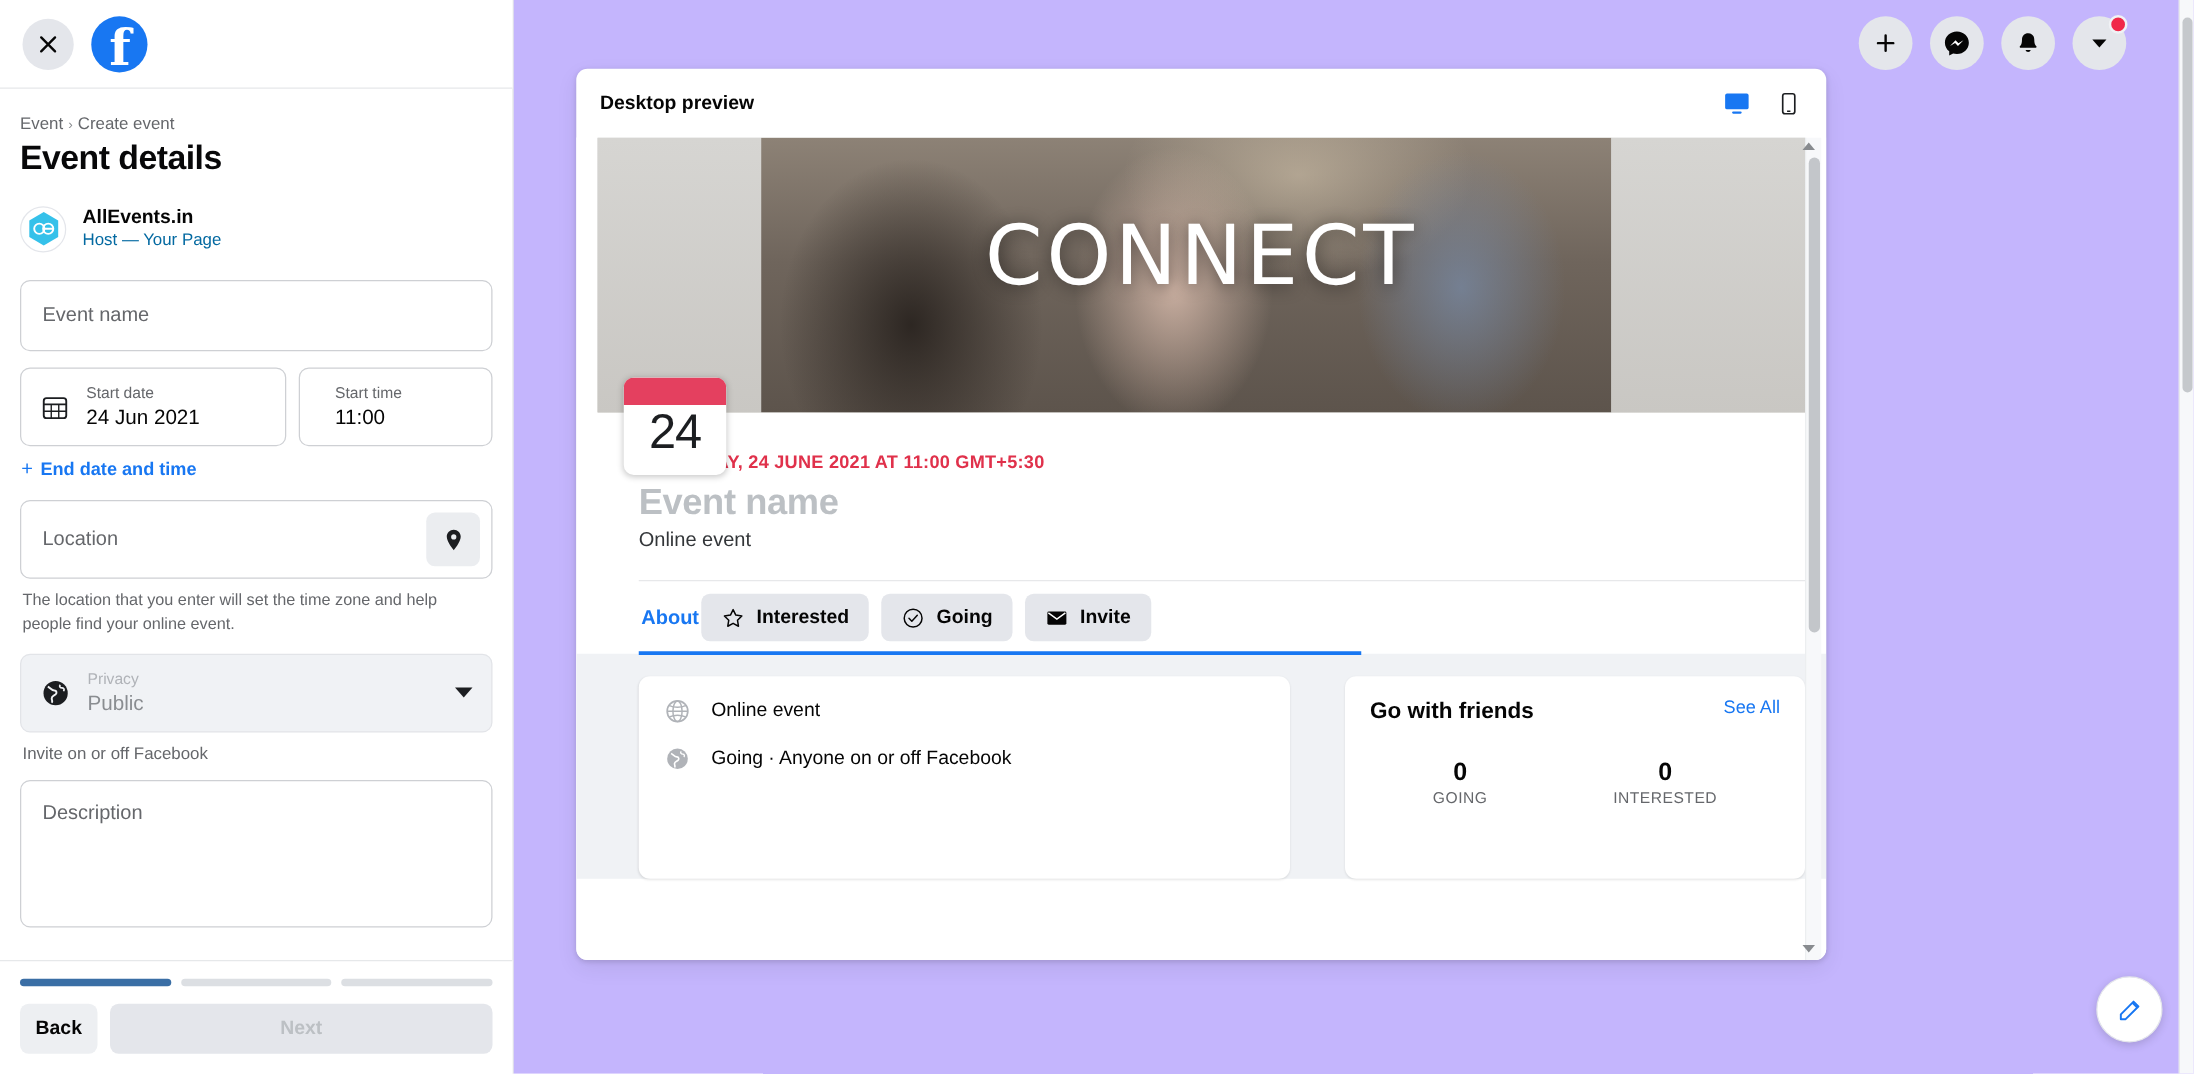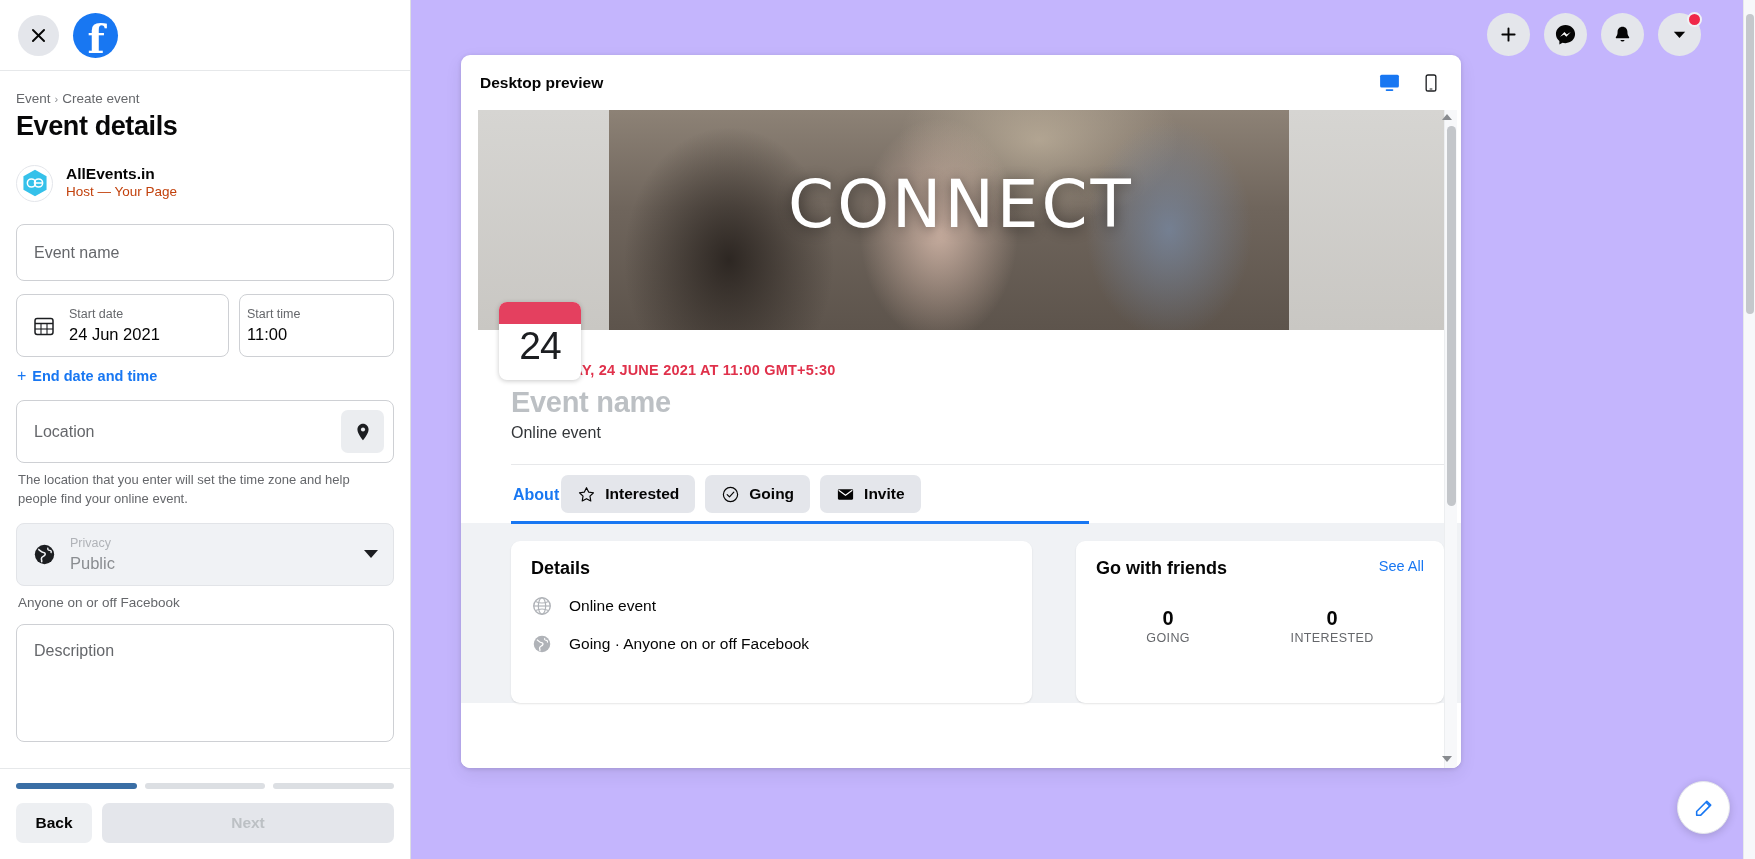--- a/index.html
+++ b/index.html
@@ -65,35 +65,35 @@
   }
 
   .host-row { display: flex; align-items: center; gap: 13px; margin-bottom: 22px; }
   .host-avatar {
     width: 37px; height: 37px; border-radius: 50%;
     background: #ffffff; border: 1px solid #e4e6eb;
     display: flex; align-items: center; justify-content: center;
     flex: 0 0 37px; overflow: hidden;
   }
   .host-name { font-size: 15.5px; font-weight: 600; color: #050505; line-height: 1.25; }
-  .host-sub { font-size: 13.5px; color: #c2410c; line-height: 1.4; }
+  .host-sub { font-size: 13.5px; color: #0369a1; line-height: 1.4; }
 
   .field {
     border: 1px solid #ced0d4; border-radius: 8px;
     background: #fff; position: relative;
   }
   .field.event-name { height: 57px; display: flex; align-items: center; padding: 0 17px; margin-bottom: 13px; }
   .field .placeholder { font-size: 16px; color: #65676b; }
 
   .date-row { display: flex; gap: 10px; margin-bottom: 11px; }
   .field.date {
     flex: 1 1 0; height: 63px; display: flex; align-items: center;
     gap: 13px; padding: 0 15px;
   }
-  .field.time { width: 155px; flex: 0 0 155px; height: 63px; padding: 0 7px;
+  .field.time { width: 155px; flex: 0 0 155px; height: 63px; padding: 0 28px;
                 display: flex; flex-direction: column; justify-content: center; }
   .fl-label { font-size: 12.5px; color: #65676b; line-height: 1.35; }
   .fl-value { font-size: 16.5px; color: #050505; line-height: 1.35; }
 
   .add-end {
     display: flex; align-items: center; gap: 6px;
     font-size: 14.5px; font-weight: 600; color: #1877f2;
     margin-bottom: 16px; cursor: pointer; padding-left: 1px;
   }
   .add-end .plus { font-size: 16px; font-weight: 400; line-height: 1; }
@@ -137,21 +137,21 @@
   }
   .progress { display: flex; gap: 8px; margin-bottom: 14px; }
   .progress .seg { height: 6px; border-radius: 3px; background: #dcdfe3; flex: 1 1 0; }
   .progress .seg.filled { background: #3a6ea5; }
   .btn-row { display: flex; gap: 10px; }
   .btn {
     height: 40px; border-radius: 7px; border: none;
     font-size: 15.5px; font-weight: 600; cursor: pointer;
     display: flex; align-items: center; justify-content: center;
   }
-  .btn-back { width: 76px; background: #edeff2; color: #050505; }
+  .btn-back { width: 62px; background: #edeff2; color: #050505; }
   .btn-next { flex: 1 1 auto; background: #e4e6eb; color: #bcc0c4; cursor: default; }
 
   
   #right-area {
     position: absolute; left: 411px; top: 0;
     width: 1344px; height: 859px;
     background: #c4b5fd;
   }
   #right-topbar {
     position: absolute; right: 0; top: 0;
@@ -404,21 +404,21 @@
           <path d="M6 7c2 1 3 3 5 3s2 2 1 3-3 1-3 3 1 2 0 3.4" fill="none" stroke="#f0f2f5" stroke-width="1.5"></path>
           <path d="M15.5 5.5c-1 1.5 0 2.5 1.5 2.5s2 1.5 1 2.5" fill="none" stroke="#f0f2f5" stroke-width="1.3"></path>
         </svg>
         <div class="privacy-txt">
           <div class="fl-label">Privacy</div>
           <div class="fl-value">Public</div>
         </div>
         <span class="caret"></span>
       </div>
 
-      <div class="privacy-note">Anyone on or off Facebook</div>
+      <div class="privacy-note">Invite on or off Facebook</div>
 
       <div class="field description">
         <span class="placeholder">Description</span>
       </div>
     </div>
 
     <div id="left-footer">
       <div class="progress">
         <div class="seg filled"></div>
         <div class="seg"></div>
@@ -516,21 +516,20 @@
                   <path d="M3.4 6.6L12 13l8.6-6.4" fill="none" stroke="#ffffff" stroke-width="1.5"></path>
                 </svg>
                 <span>Invite</span>
               </button>
             </div>
           </div>
         </div>
 
         <div id="preview-bottom">
           <div class="card details">
-            <div class="card-title">Details</div>
             <div class="detail-item">
               <svg viewBox="0 0 24 24" width="22" height="22">
                 <circle cx="12" cy="12" r="9" fill="none" stroke="#b0b3b8" stroke-width="1.5"></circle>
                 <ellipse cx="12" cy="12" rx="4" ry="9" fill="none" stroke="#b0b3b8" stroke-width="1.3"></ellipse>
                 <line x1="3" y1="12" x2="21" y2="12" stroke="#b0b3b8" stroke-width="1.3"></line>
                 <path d="M5 7c4 2 10 2 14 0M5 17c4-2 10-2 14 0" fill="none" stroke="#b0b3b8" stroke-width="1.2"></path>
               </svg>
               <span class="txt">Online event</span>
             </div>
             <div class="detail-item">

